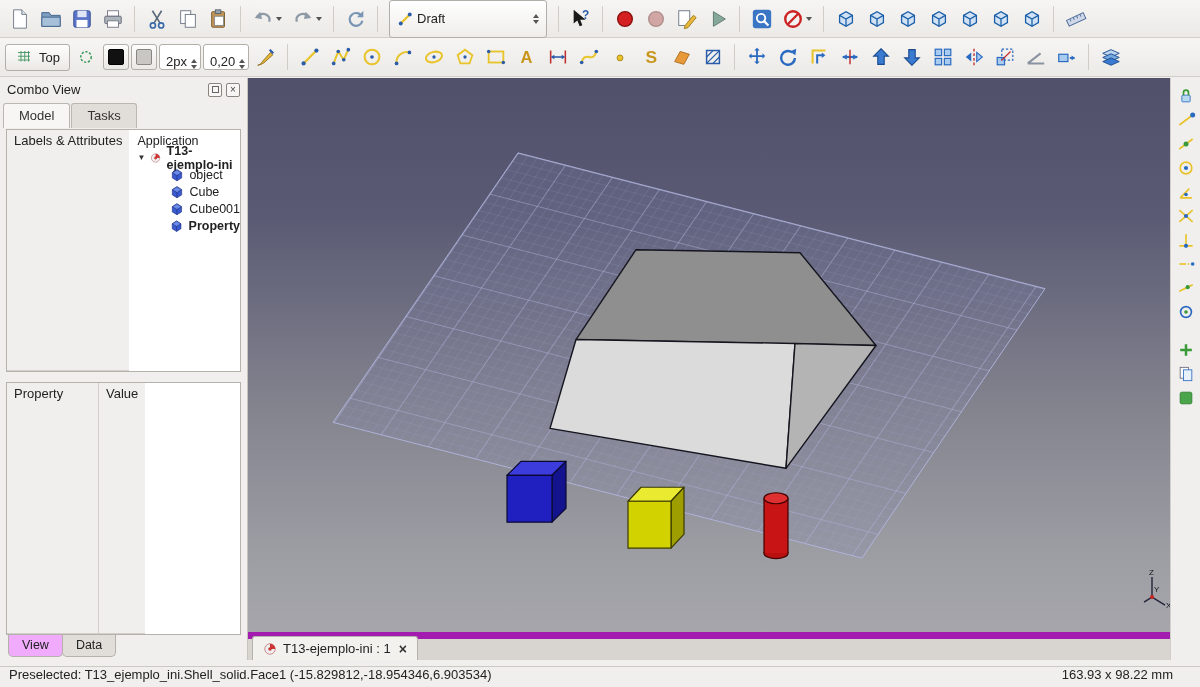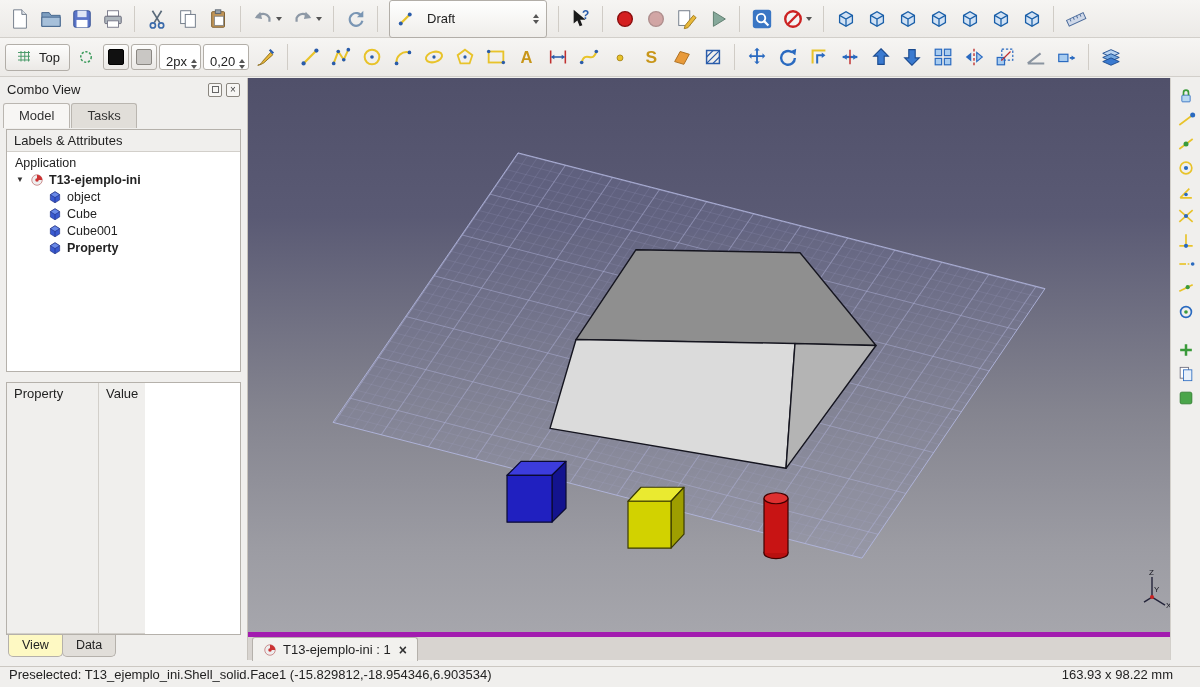--- a/index.html
+++ b/index.html
@@ -12,21 +12,21 @@
       background:linear-gradient(#f6f5f3,#eceae7);border-bottom:1px solid #d2cfca}
   #tb1{height:38px}
   #tb2{height:39px}
   .tbtn{width:29px;height:29px;display:flex;align-items:center;justify-content:center;
         border-radius:3px;flex:0 0 auto}
   .tbtn.wdd{width:38px}
   .ic{width:22px;height:22px;display:block}
   .sep{width:1px;height:26px;background:#d0ccc6;margin:0 5px;flex:0 0 auto}
   .dd{width:0;height:0;border-left:3.5px solid transparent;border-right:3.5px solid transparent;
       border-top:4px solid #555;margin-left:2px}
-  .combo{display:flex;align-items:center;gap:12px;height:27px;width:158px;margin:0 4px;
+  .combo{display:flex;align-items:center;gap:2px;height:27px;width:158px;margin:0 4px;
          border:1px solid #b2aea8;border-radius:3px;background:linear-gradient(#ffffff,#efedea);
          padding:18px 7px}
   .combo .lbl{flex:1}
   .btnz{display:flex;align-items:center;gap:6px;height:27px;border:1px solid #b2aea8;
         border-radius:3px;background:linear-gradient(#fdfdfc,#ebe9e6);padding:0 9px}
   .swb{width:26px;height:26px;border:1px solid #b2aea8;border-radius:3px;
        background:linear-gradient(#fdfdfc,#ebe9e6);display:flex;align-items:center;justify-content:center}
   .sw{width:16px;height:16px;border-radius:2px}
   .sw.black{background:#111;border:1px solid #000}
   .sw.gray{background:#c9c7c4;border:1px solid #8a8782}
@@ -42,43 +42,43 @@
   .cv-title{height:23px;display:flex;align-items:center;padding:0 7px;gap:4px}
   .cv-title .t{flex:1}
   .wbtn{width:14px;height:14px;border:1px solid #8a867f;border-radius:2px;background:#f7f6f4;
         display:flex;align-items:center;justify-content:center;font-size:10px;line-height:1;color:#444}
   .wbtn .inner{width:7px;height:7px;border:1px solid #666}
   .cv-tabs{display:flex;padding:2px 3px 0;gap:1px}
   .cv-tab{padding:4px 15px 5px;border:1px solid #bab6b0;border-bottom:none;
           border-radius:3px 3px 0 0;background:#e1ded9;color:#333}
   .cv-tab.active{background:#f7f6f4}
   .tree-box{margin:1px 6px 0;border:1px solid #b5b1ab;background:#fff;height:243px;
-            display:flex;flex-direction:column}
+            display:flex;flex-direction:row}
   .tree-hdr{background:#f0efed;border-bottom:1px solid #d2cfca;padding:3px 7px}
   .tree-body{flex:1;overflow:hidden;padding-top:2px;font-size:12.5px}
   .trow{display:flex;align-items:center;height:17px;gap:5px}
   .trow .exp{font-size:8px;color:#333;width:10px;text-align:center}
   .tic{width:14px;height:14px;display:block}
   .b{font-weight:bold}
   .prop-box{margin:10px 6px 0;border:1px solid #b5b1ab;background:#fff;flex:1;
             display:flex;flex-direction:row}
   .prop-hdr{display:flex;background:#f0efed;border-bottom:1px solid #d2cfca}
   .prop-hdr .c1{width:92px;padding:3px 7px;border-right:1px solid #d2cfca}
   .prop-hdr .c2{flex:1;padding:3px 7px}
   .btabs{height:25px;display:flex;padding:0 8px;align-items:flex-start}
   .btab{padding:3px 13px 4px;border:1px solid #b5b1ab;border-top:none;margin-right:-1px;
         border-radius:0 0 5px 5px;background:#e1ded9;font-size:12.5px}
-  .btab.active{background:#fef9c3}
+  .btab.active{background:#f0abfc}
   
   #mdi{position:absolute;left:248px;top:78px;right:30px;bottom:27px;display:flex;flex-direction:column}
   .canvas{flex:1;position:relative;
           background:linear-gradient(180deg,#50506a 0%,#5a5a74 25%,#84848f 60%,#9c9ca3 85%,#a6a6ac 100%)}
   .canvas svg{position:absolute;inset:0;width:100%;height:100%}
-  .mdi-tabs{height:28px;background:#d8d4d0;border-top:5px solid #a21caf;display:flex;
-            padding:0 4px}
+  .mdi-tabs{height:28px;background:#d8d4d0;border-top:7px solid #a21caf;display:flex;
+            align-items:flex-end;padding:0 4px}
   .mdi-tab{display:flex;align-items:center;gap:6px;background:#f2f1ee;border:1px solid #b5b1ab;
            border-bottom:none;border-radius:3px 3px 0 0;padding:3px 10px;height:24px}
   .tabx{font-weight:bold;font-size:14px;color:#333;line-height:1;margin-left:2px}
   
   #right-tb{position:absolute;right:0;top:78px;width:30px;bottom:27px;background:#f0efed;
             border-left:1px solid #d2cfca;display:flex;flex-direction:column;align-items:center;
             padding-top:8px;gap:4px}
   .ric{width:20px;height:20px;display:block}
   .rgap{height:10px}
   

